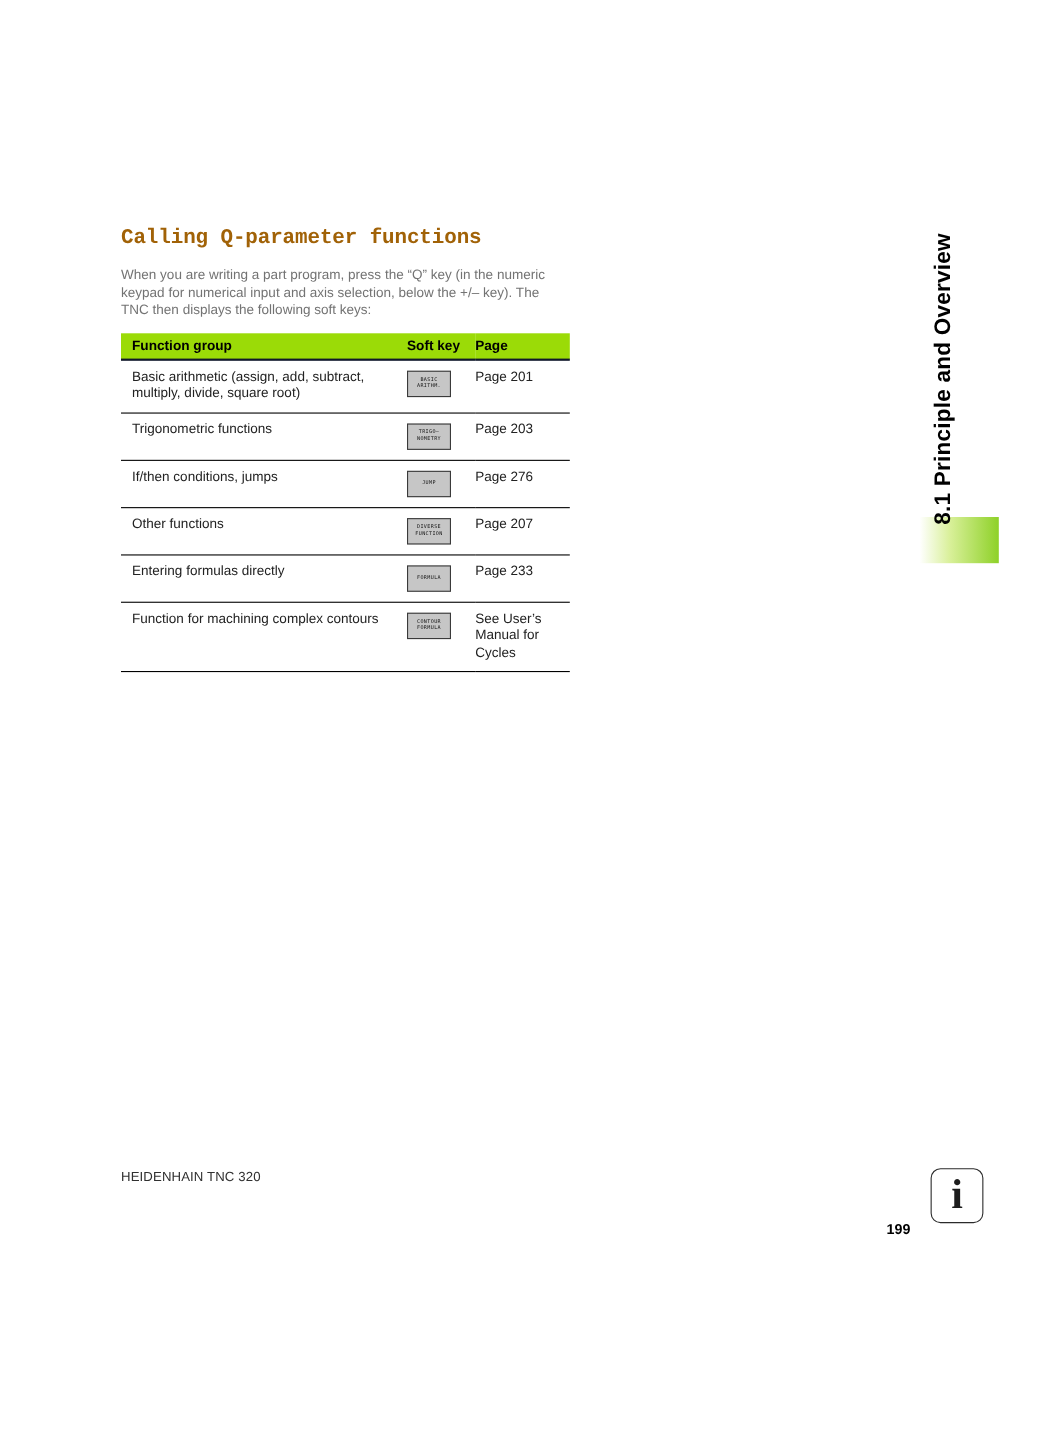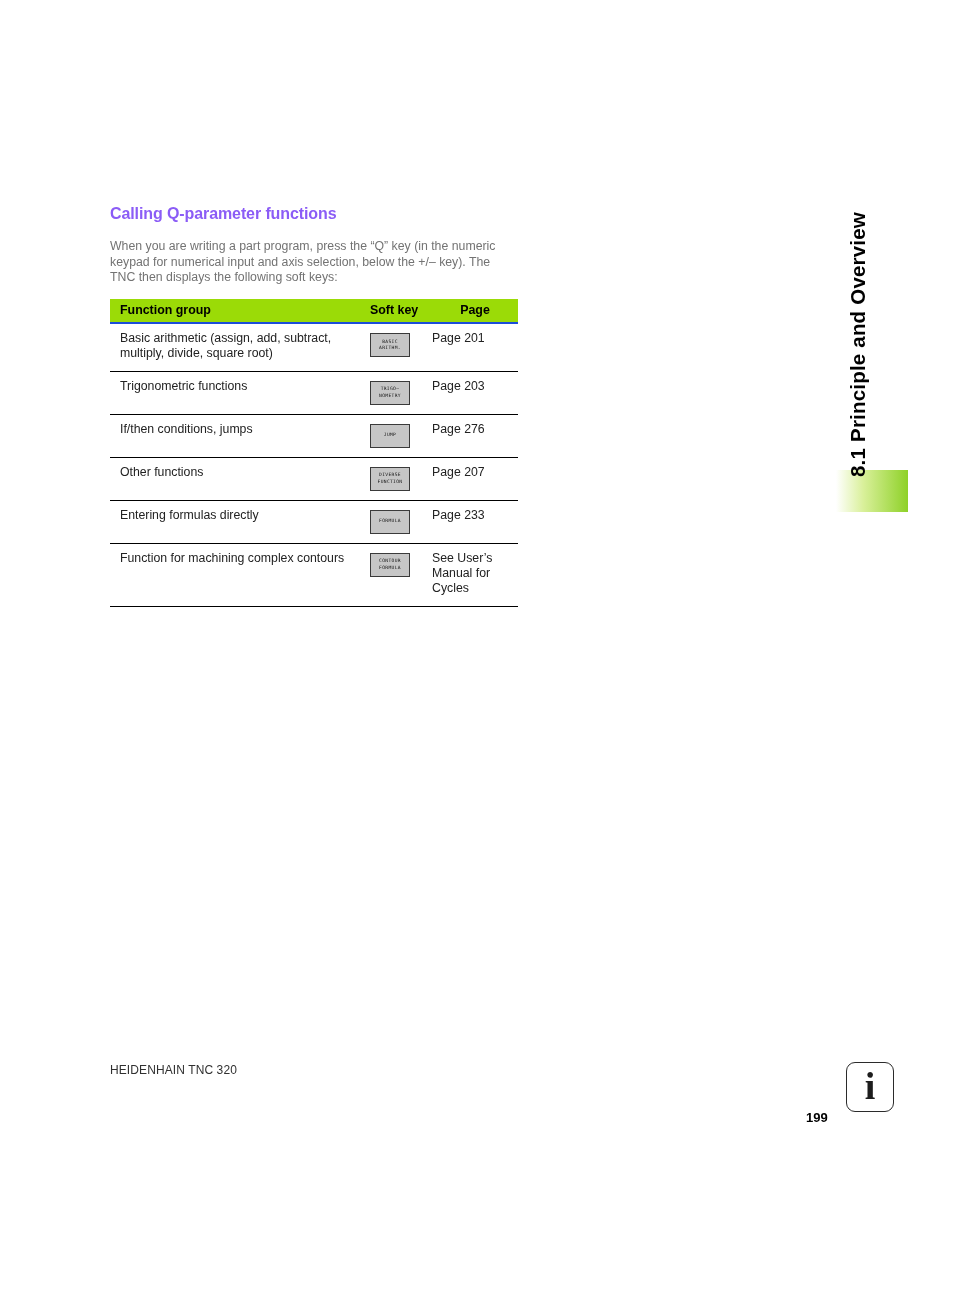--- a/index.html
+++ b/index.html
@@ -18,25 +18,26 @@
 
   
   .page-body {
     position: absolute;
     left: 110px;
     top: 205px;
     width: 400px;
   }
 
   .section-title {
-    font-size: 16px;
+    font-size: 19px;
     font-weight: bold;
     letter-spacing: -0.1px;
-    color: #8b5cf6;
+    color: #a16207;
     margin: 0 0 16px 0;
+    font-family: Liberation Mono, monospace;
   }
 
   .intro-text {
     font-size: 12.3px;
     line-height: 15.6px;
     color: #737373;
     margin: 0 0 13px 0;
     width: 400px;
   }
 
@@ -47,24 +48,24 @@
     table-layout: fixed;
   }
 
   .fn-table thead th {
     background: #9BDB07;
     color: #000000;
     font-size: 12.4px;
     font-weight: bold;
     text-align: left;
     padding: 4px 0 5px 10px;
-    border-bottom: 2px solid #1d4ed8;
+    border-bottom: 2px solid #0f172a;
   }
   .fn-table thead th.col-soft { padding-left: 0; }
-  .fn-table thead th.col-page { padding-left: 0; text-align: center; }
+  .fn-table thead th.col-page { padding-left: 0; }
 
   .fn-table tbody td {
     font-size: 12.3px;
     line-height: 15.4px;
     color: #222222;
     vertical-align: top;
     padding: 7px 6px 9px 10px;
     border-bottom: 1.4px solid #000000;
   }
 

